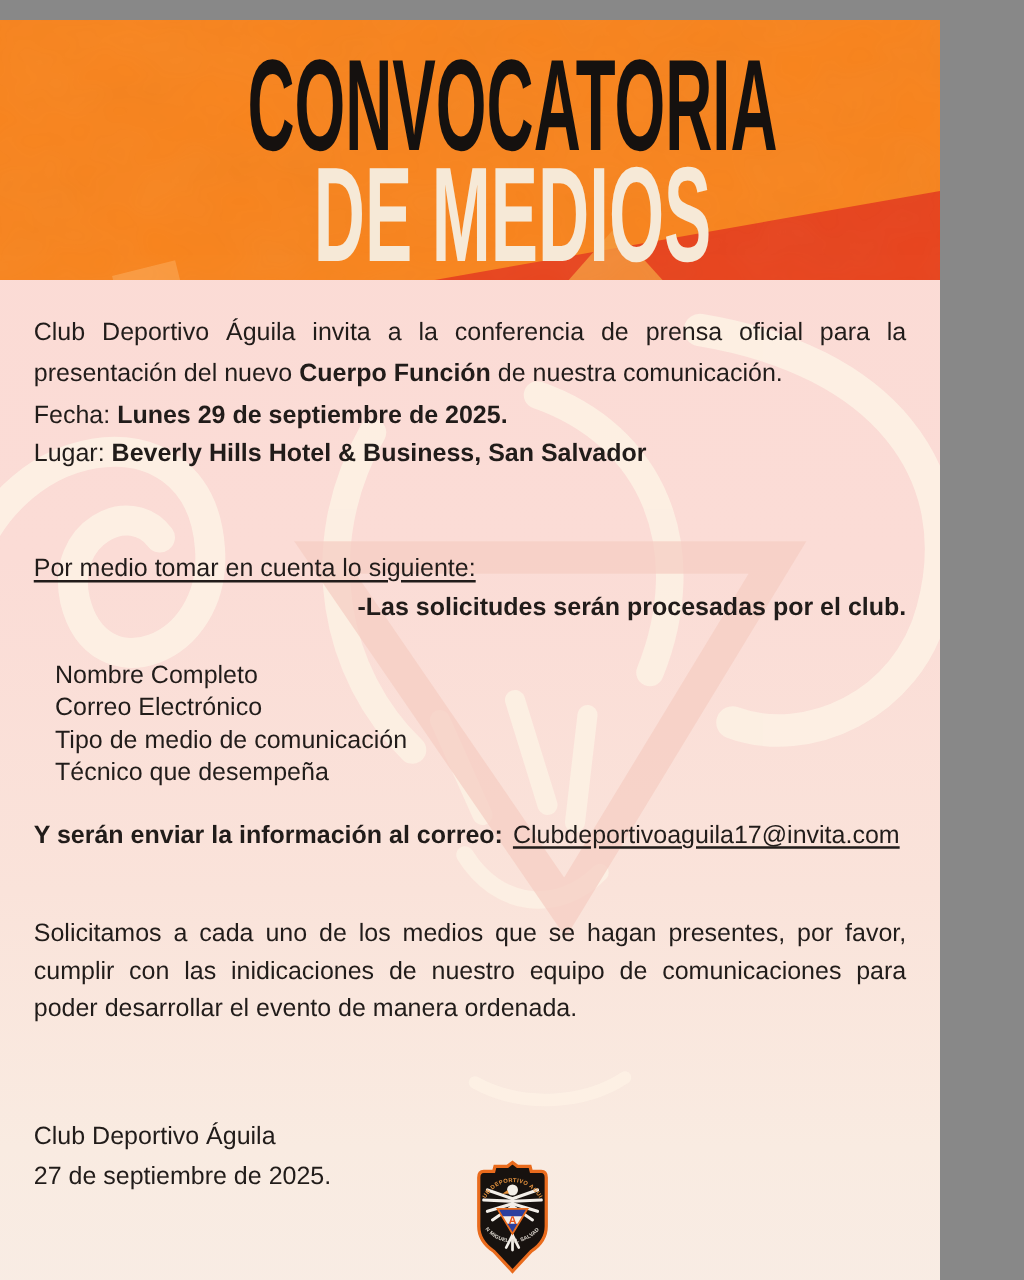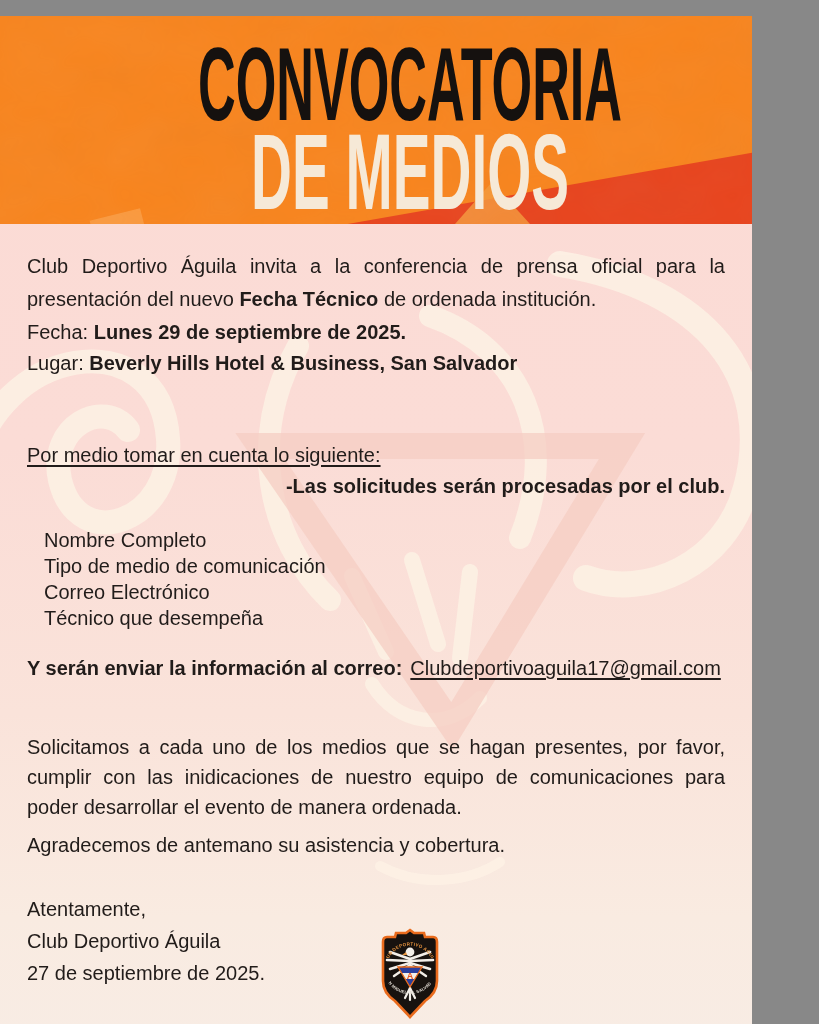--- a/index.html
+++ b/index.html
@@ -68,49 +68,47 @@
       <path stroke-width="16" d="M 352 372 l 34 76"></path>
       <path stroke-width="16" d="M 412 356 l 26 84"></path>
       <path stroke-width="16" d="M 470 368 l -10 86"></path>
       <path stroke-width="14" d="M 372 480 C 398 522 446 528 480 494"></path>
       <path stroke-width="10" d="M 380 662 C 420 684 470 678 500 658"></path>
     </g>
     <path d="M 260 242 L 622 242 L 452 522 Z" fill="none" stroke="#f6cdc3" stroke-width="26" opacity="0.75"></path>
   </svg>
 
   <p class="block justified intro"><span>Club Deportivo Águila invita a la conferencia de prensa oficial para la presentación del nuevo</span>
-    <span class="bold">Fecha Técnico</span>
-    <span>de ordenada institución.</span></p>
+    <span class="bold">Cuerpo Función</span>
+    <span>de nuestra comunicación.</span></p>
 
   <div class="block details">
     <div><span>Fecha:</span>
       <span class="detail-value">Lunes 29 de septiembre de 2025.</span></div>
     <div><span>Lugar:</span>
       <span class="detail-value">Beverly Hills Hotel &amp; Business, San Salvador</span></div>
   </div>
 
   <div class="block note-heading">Por medio tomar en cuenta lo siguiente:</div>
 
   <div class="block note-bold">-Las solicitudes serán procesadas por el club.</div>
 
   <div class="block req-list">
     <div>Nombre Completo</div>
+    <div>Correo Electrónico</div>
     <div>Tipo de medio de comunicación</div>
-    <div>Correo Electrónico</div>
     <div>Técnico que desempeña</div>
   </div>
 
-  <div class="block email-line"><span class="email-label">Y serán enviar la información al correo:</span><span class="email-address">Clubdeportivoaguila17@gmail.com</span></div>
+  <div class="block email-line"><span class="email-label">Y serán enviar la información al correo:</span><span class="email-address">Clubdeportivoaguila17@invita.com</span></div>
 
   <p class="block justified para2">Solicitamos a cada uno de los medios que se hagan presentes, por favor, cumplir con las inidicaciones de nuestro equipo de comunicaciones para poder desarrollar el evento de manera ordenada.</p>
 
-  <div class="block thanks">Agradecemos de antemano su asistencia y cobertura.</div>
 
   <div class="block signature">
-    <div>Atentamente,</div>
     <div>Club Deportivo Águila</div>
     <div>27 de septiembre de 2025.</div>
   </div>
 
   <svg class="logo-svg" width="66" height="92" viewBox="0 0 66 92">
     <defs>
       <path id="arcTop" d="M 11 32 A 24 24 0 0 1 55 32" fill="none"></path>
       <path id="arcBot" d="M 12 56 A 27 27 0 0 0 54 56" fill="none"></path>
       <clipPath id="flagClip">
           <path d="M21 39 L45 39 L33 59 Z"></path>

